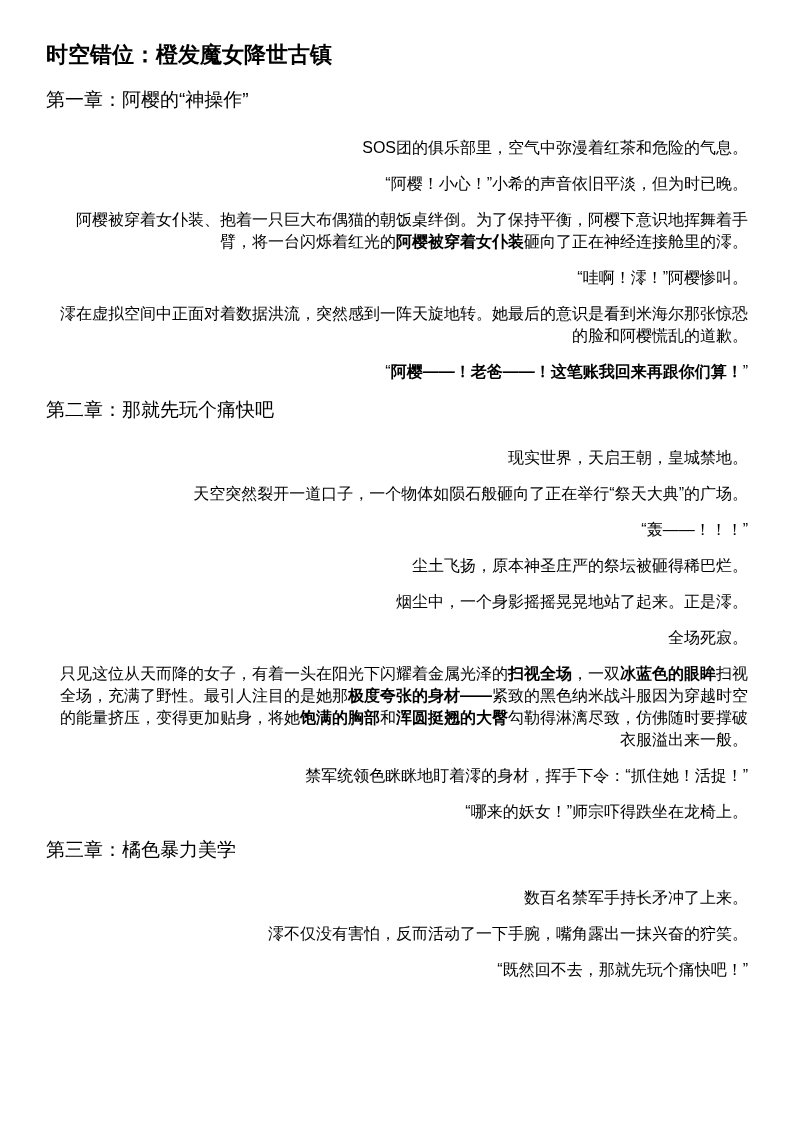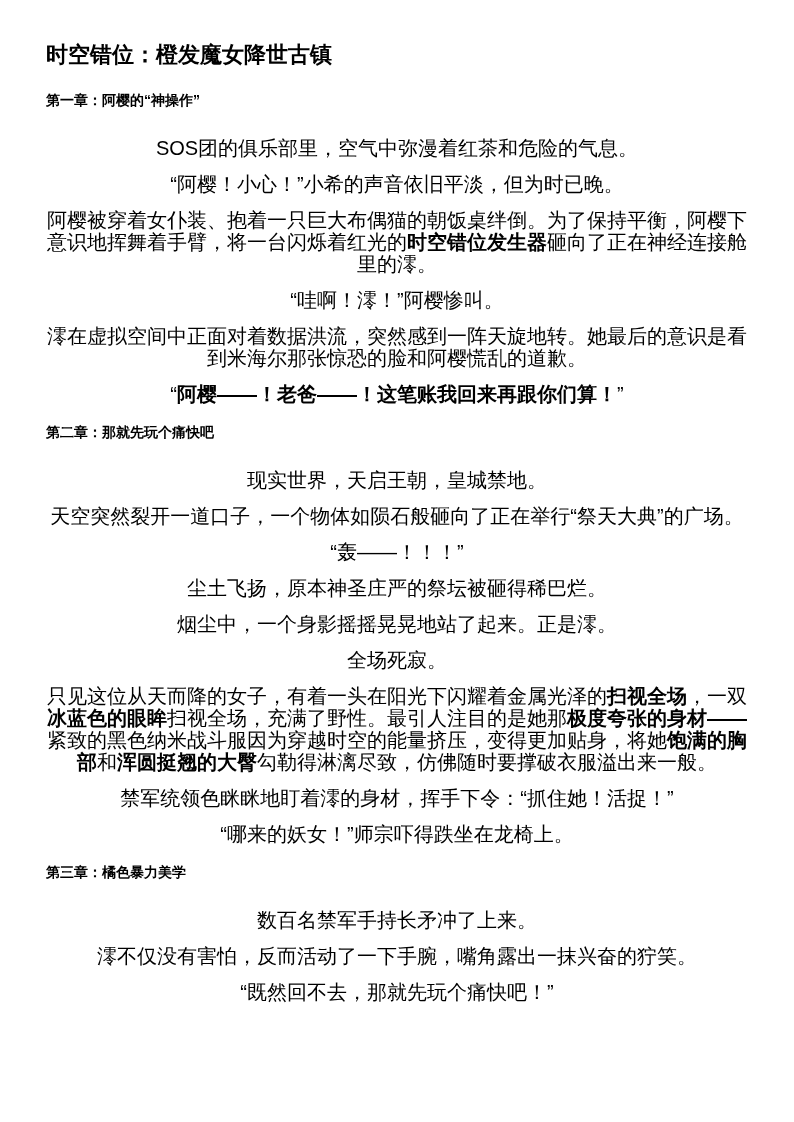--- a/index.html
+++ b/index.html
@@ -22,46 +22,46 @@
     background: #ffffff;
     border-radius: 28px;
   }
   h1.doc-title {
     font-size: 22px;
     line-height: 30px;
     font-weight: bold;
     margin: 0 0 17px 0;
   }
   h2.chapter {
-    font-size: 14px;
+    font-size: 19px;
     line-height: 26px;
-    font-weight: bold;
+    font-weight: normal;
     margin: 12px 0 24px 0;
   }
   p.para {
-    font-size: 20px;
+    font-size: 16px;
     line-height: 22px;
     margin: 14px 0;
-    text-align: center;
+    text-align: right;
     word-break: break-all;
   }
   p.para strong {
     font-weight: bold;
   }
 </style>
 </head>
 <body>
 
 <div class="page">
   <h1 class="doc-title">时空错位：橙发魔女降世古镇</h1>
   <div id="doc-body">
       <h2 class="chapter">第一章：阿樱的“神操作”</h2>
       <p class="para"><span>SOS团的俱乐部里，空气中弥漫着红茶和危险的气息。</span></p>
       <p class="para"><span>“阿樱！小心！”小希的声音依旧平淡，但为时已晚。</span></p>
-      <p class="para"><span>阿樱被穿着女仆装、抱着一只巨大布偶猫的朝饭桌绊倒。为了保持平衡，阿樱下意识地挥舞着手臂，将一台闪烁着红光的</span><strong>时空错位发生器</strong><span>砸向了正在神经连接舱里的澪。</span></p>
+      <p class="para"><span>阿樱被穿着女仆装、抱着一只巨大布偶猫的朝饭桌绊倒。为了保持平衡，阿樱下意识地挥舞着手臂，将一台闪烁着红光的</span><strong>阿樱被穿着女仆装</strong><span>砸向了正在神经连接舱里的澪。</span></p>
       <p class="para"><span>“哇啊！澪！”阿樱惨叫。</span></p>
       <p class="para"><span>澪在虚拟空间中正面对着数据洪流，突然感到一阵天旋地转。她最后的意识是看到米海尔那张惊恐的脸和阿樱慌乱的道歉。</span></p>
       <p class="para"><span>“</span><strong>阿樱——！老爸——！这笔账我回来再跟你们算！</strong><span>”</span></p>
       <h2 class="chapter">第二章：那就先玩个痛快吧</h2>
       <p class="para"><span>现实世界，天启王朝，皇城禁地。</span></p>
       <p class="para"><span>天空突然裂开一道口子，一个物体如陨石般砸向了正在举行“祭天大典”的广场。</span></p>
       <p class="para"><span>“轰——！！！”</span></p>
       <p class="para"><span>尘土飞扬，原本神圣庄严的祭坛被砸得稀巴烂。</span></p>
       <p class="para"><span>烟尘中，一个身影摇摇晃晃地站了起来。正是澪。</span></p>
       <p class="para"><span>全场死寂。</span></p>

